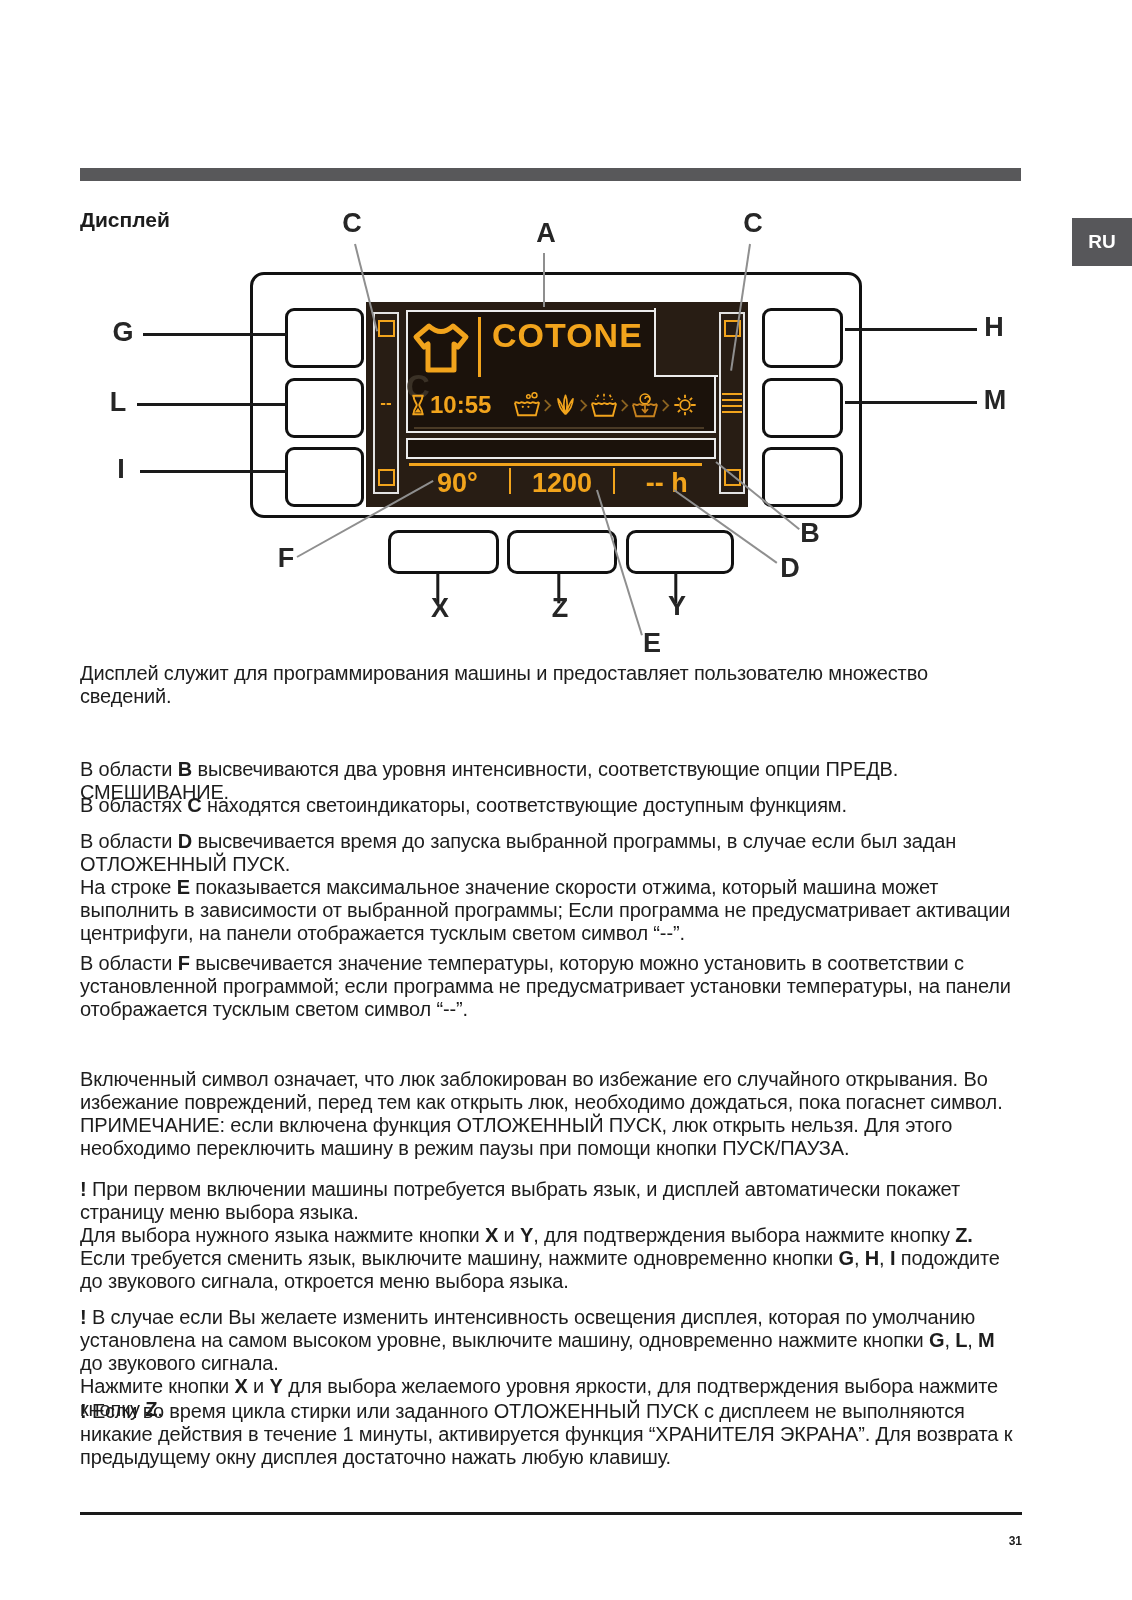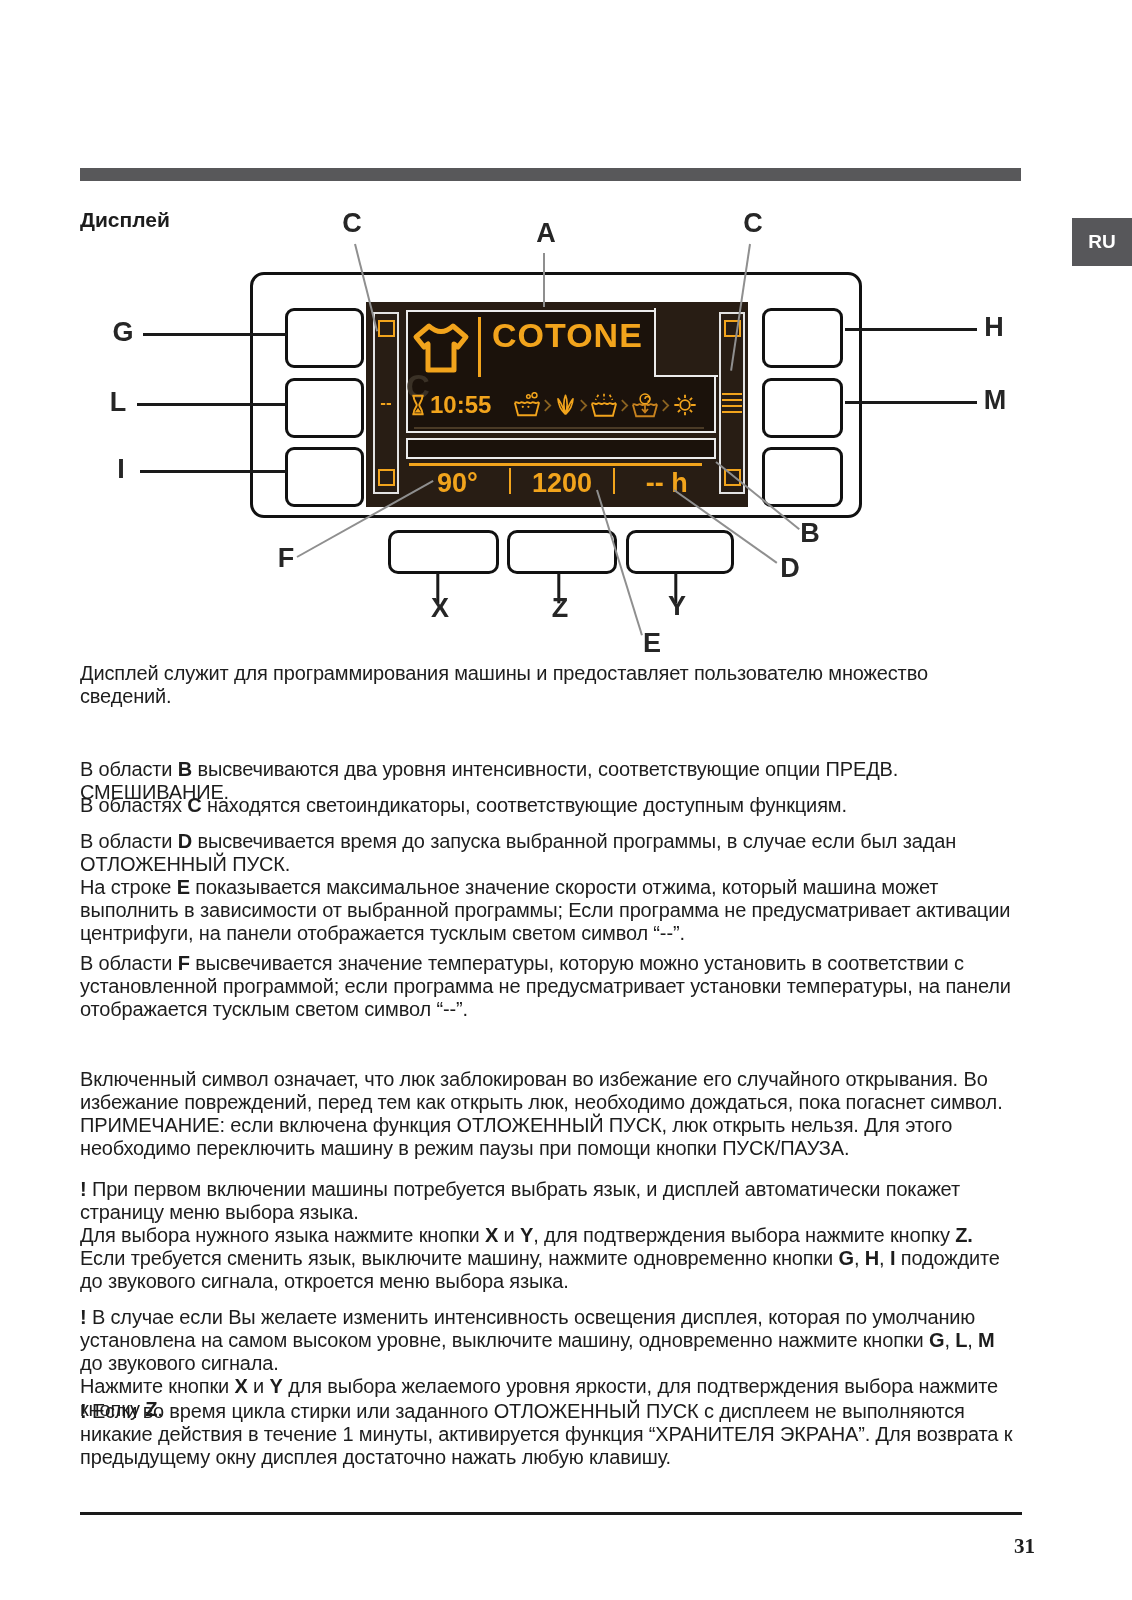--- a/index.html
+++ b/index.html
@@ -7,21 +7,21 @@
         font-family:"Liberation Sans",sans-serif;color:#1d1d1d;overflow:hidden;}
   
   .logo{position:absolute;top:36px;right:107px;text-align:center;}
   .logo-main{font-size:50px;font-weight:700;letter-spacing:-2px;color:#2b2b2b;
              border-bottom:4px solid #2b2b2b;padding:0 2px 3px 2px;line-height:1.0;}
   .logo-sub{font-size:20px;font-weight:700;letter-spacing:8px;color:#2b2b2b;margin-top:7px;text-indent:8px;}
   .topbar{position:absolute;left:80px;top:168px;width:941px;height:13px;background:#58585A;}
   .ru-badge{position:absolute;left:1072px;top:218px;width:60px;height:48px;background:#57575A;
             color:#fff;font-size:19px;font-weight:700;display:flex;align-items:center;justify-content:center;}
   .section-title{position:absolute;left:80px;top:208px;font-size:21px;font-weight:700;}
-  .page-number{position:absolute;right:97px;top:1534px;font-size:21px;font-weight:700;font-family:Liberation Serif, serif;}
+  .page-number{position:absolute;right:110px;top:1534px;font-size:12px;font-weight:700;}
   .footer-line{position:absolute;left:80px;top:1512px;width:942px;height:2.5px;background:#1a1a1a;}
 
   
   .diagram{position:absolute;left:0;top:0;width:1132px;height:660px;}
   .panel{position:absolute;left:250px;top:272px;width:606px;height:240px;border:3px solid #111;border-radius:14px;background:#fff;}
   .btn{position:absolute;border:3px solid #111;border-radius:9px;background:#fff;}
   .disp{position:absolute;left:366px;top:302px;width:382px;height:205px;background:#281D14;}
   .strip{position:absolute;top:312px;width:26px;height:182px;border:2px solid #E3E3E3;background:#281D14;
          display:flex;flex-direction:column;align-items:center;justify-content:space-between;padding:6px 0;box-sizing:border-box;}
   .sq{width:13px;height:13px;border:2.5px solid #F2A41C;}

